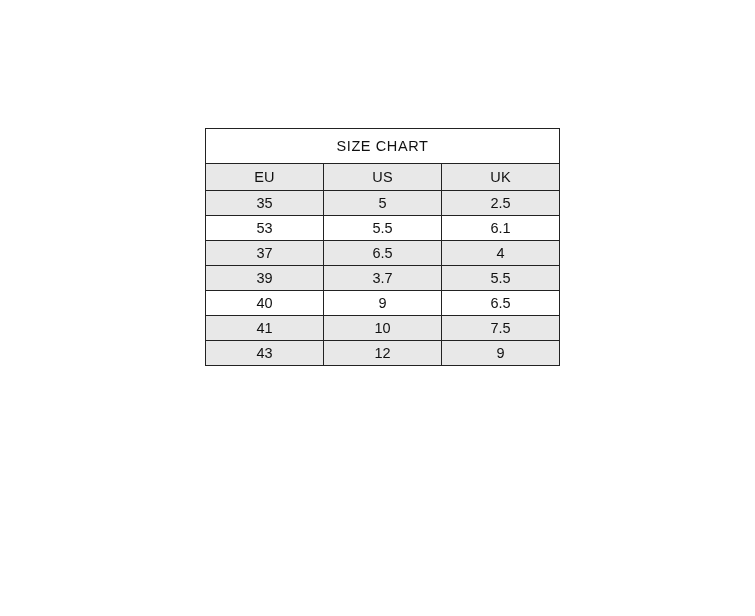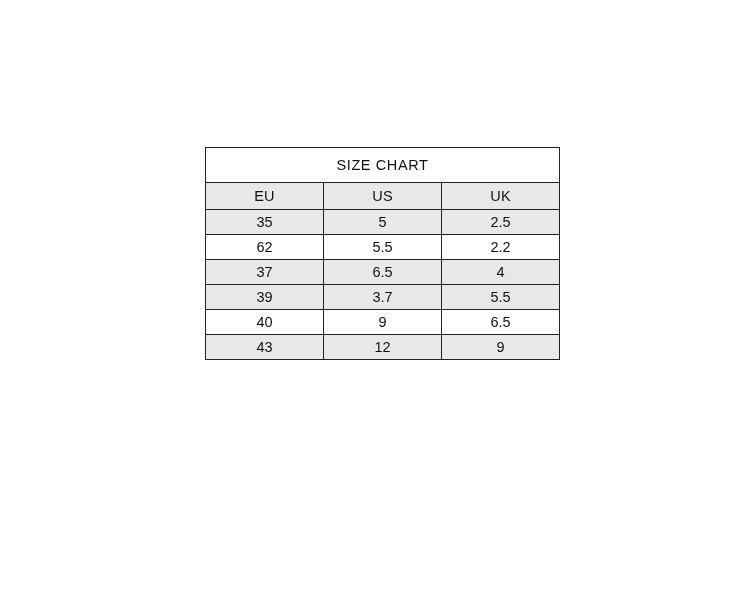--- a/index.html
+++ b/index.html
@@ -10,21 +10,21 @@
     width: 755px;
     height: 616px;
     background: #ffffff;
     font-family: "Liberation Sans", sans-serif;
     position: relative;
     overflow: hidden;
   }
   .chart-wrap {
     position: absolute;
     left: 205px;
-    top: 147px;
+    top: 128px;
     width: 355px;
   }
   table.size-chart {
     border-collapse: collapse;
     width: 100%;
     table-layout: fixed;
   }
   table.size-chart td,
   table.size-chart th {
     border: 1px solid #222222;
@@ -73,39 +73,44 @@
         <td class="header-cell">EU</td>
         <td class="header-cell">US</td>
         <td class="header-cell">UK</td>
       </tr>
       <tr class="shaded">
         <td>35</td>
         <td>5</td>
         <td>2.5</td>
       </tr>
       <tr class="plain">
-        <td>62</td>
+        <td>53</td>
         <td>5.5</td>
-        <td>2.2</td>
+        <td>6.1</td>
       </tr>
       <tr class="shaded">
         <td>37</td>
         <td>6.5</td>
         <td>4</td>
       </tr>
       <tr class="shaded">
         <td>39</td>
         <td>3.7</td>
         <td>5.5</td>
       </tr>
       <tr class="plain">
         <td>40</td>
         <td>9</td>
         <td>6.5</td>
       </tr>
       <tr class="shaded">
+        <td>41</td>
+        <td>10</td>
+        <td>7.5</td>
+      </tr>
+      <tr class="shaded">
         <td>43</td>
         <td>12</td>
         <td>9</td>
       </tr>
     </tbody>
   </table>
 </div>
 
 </body></html>

